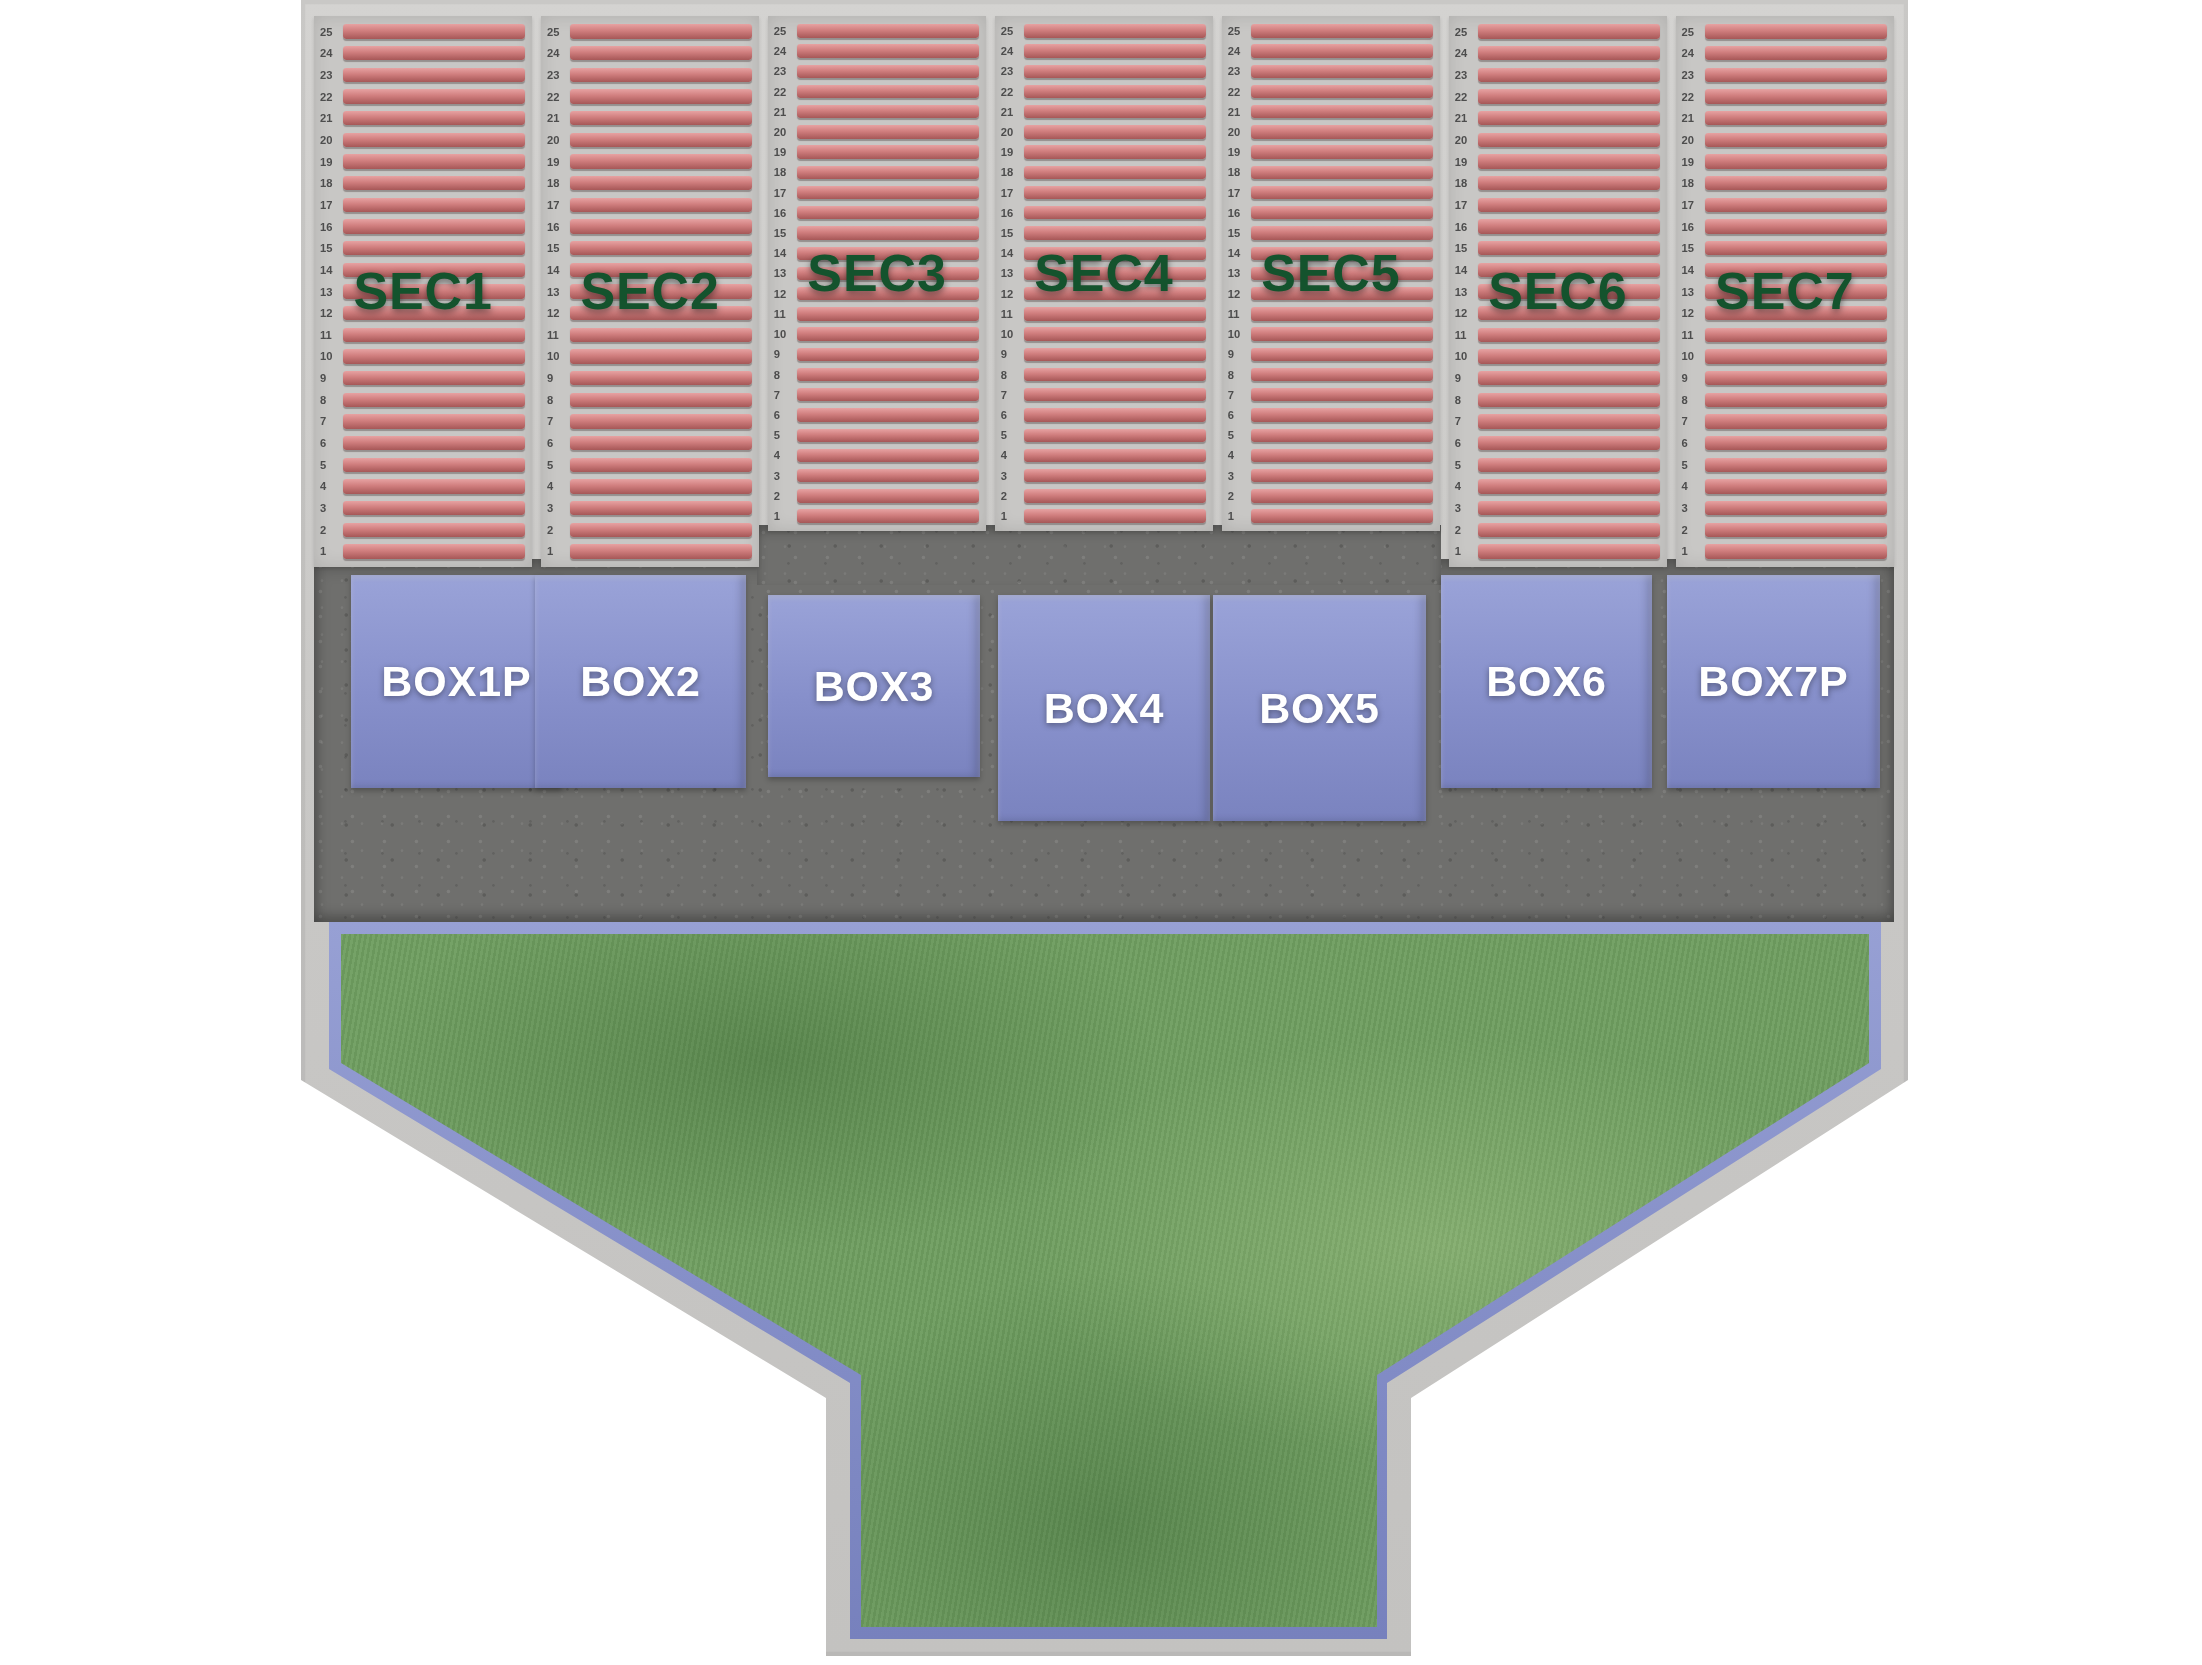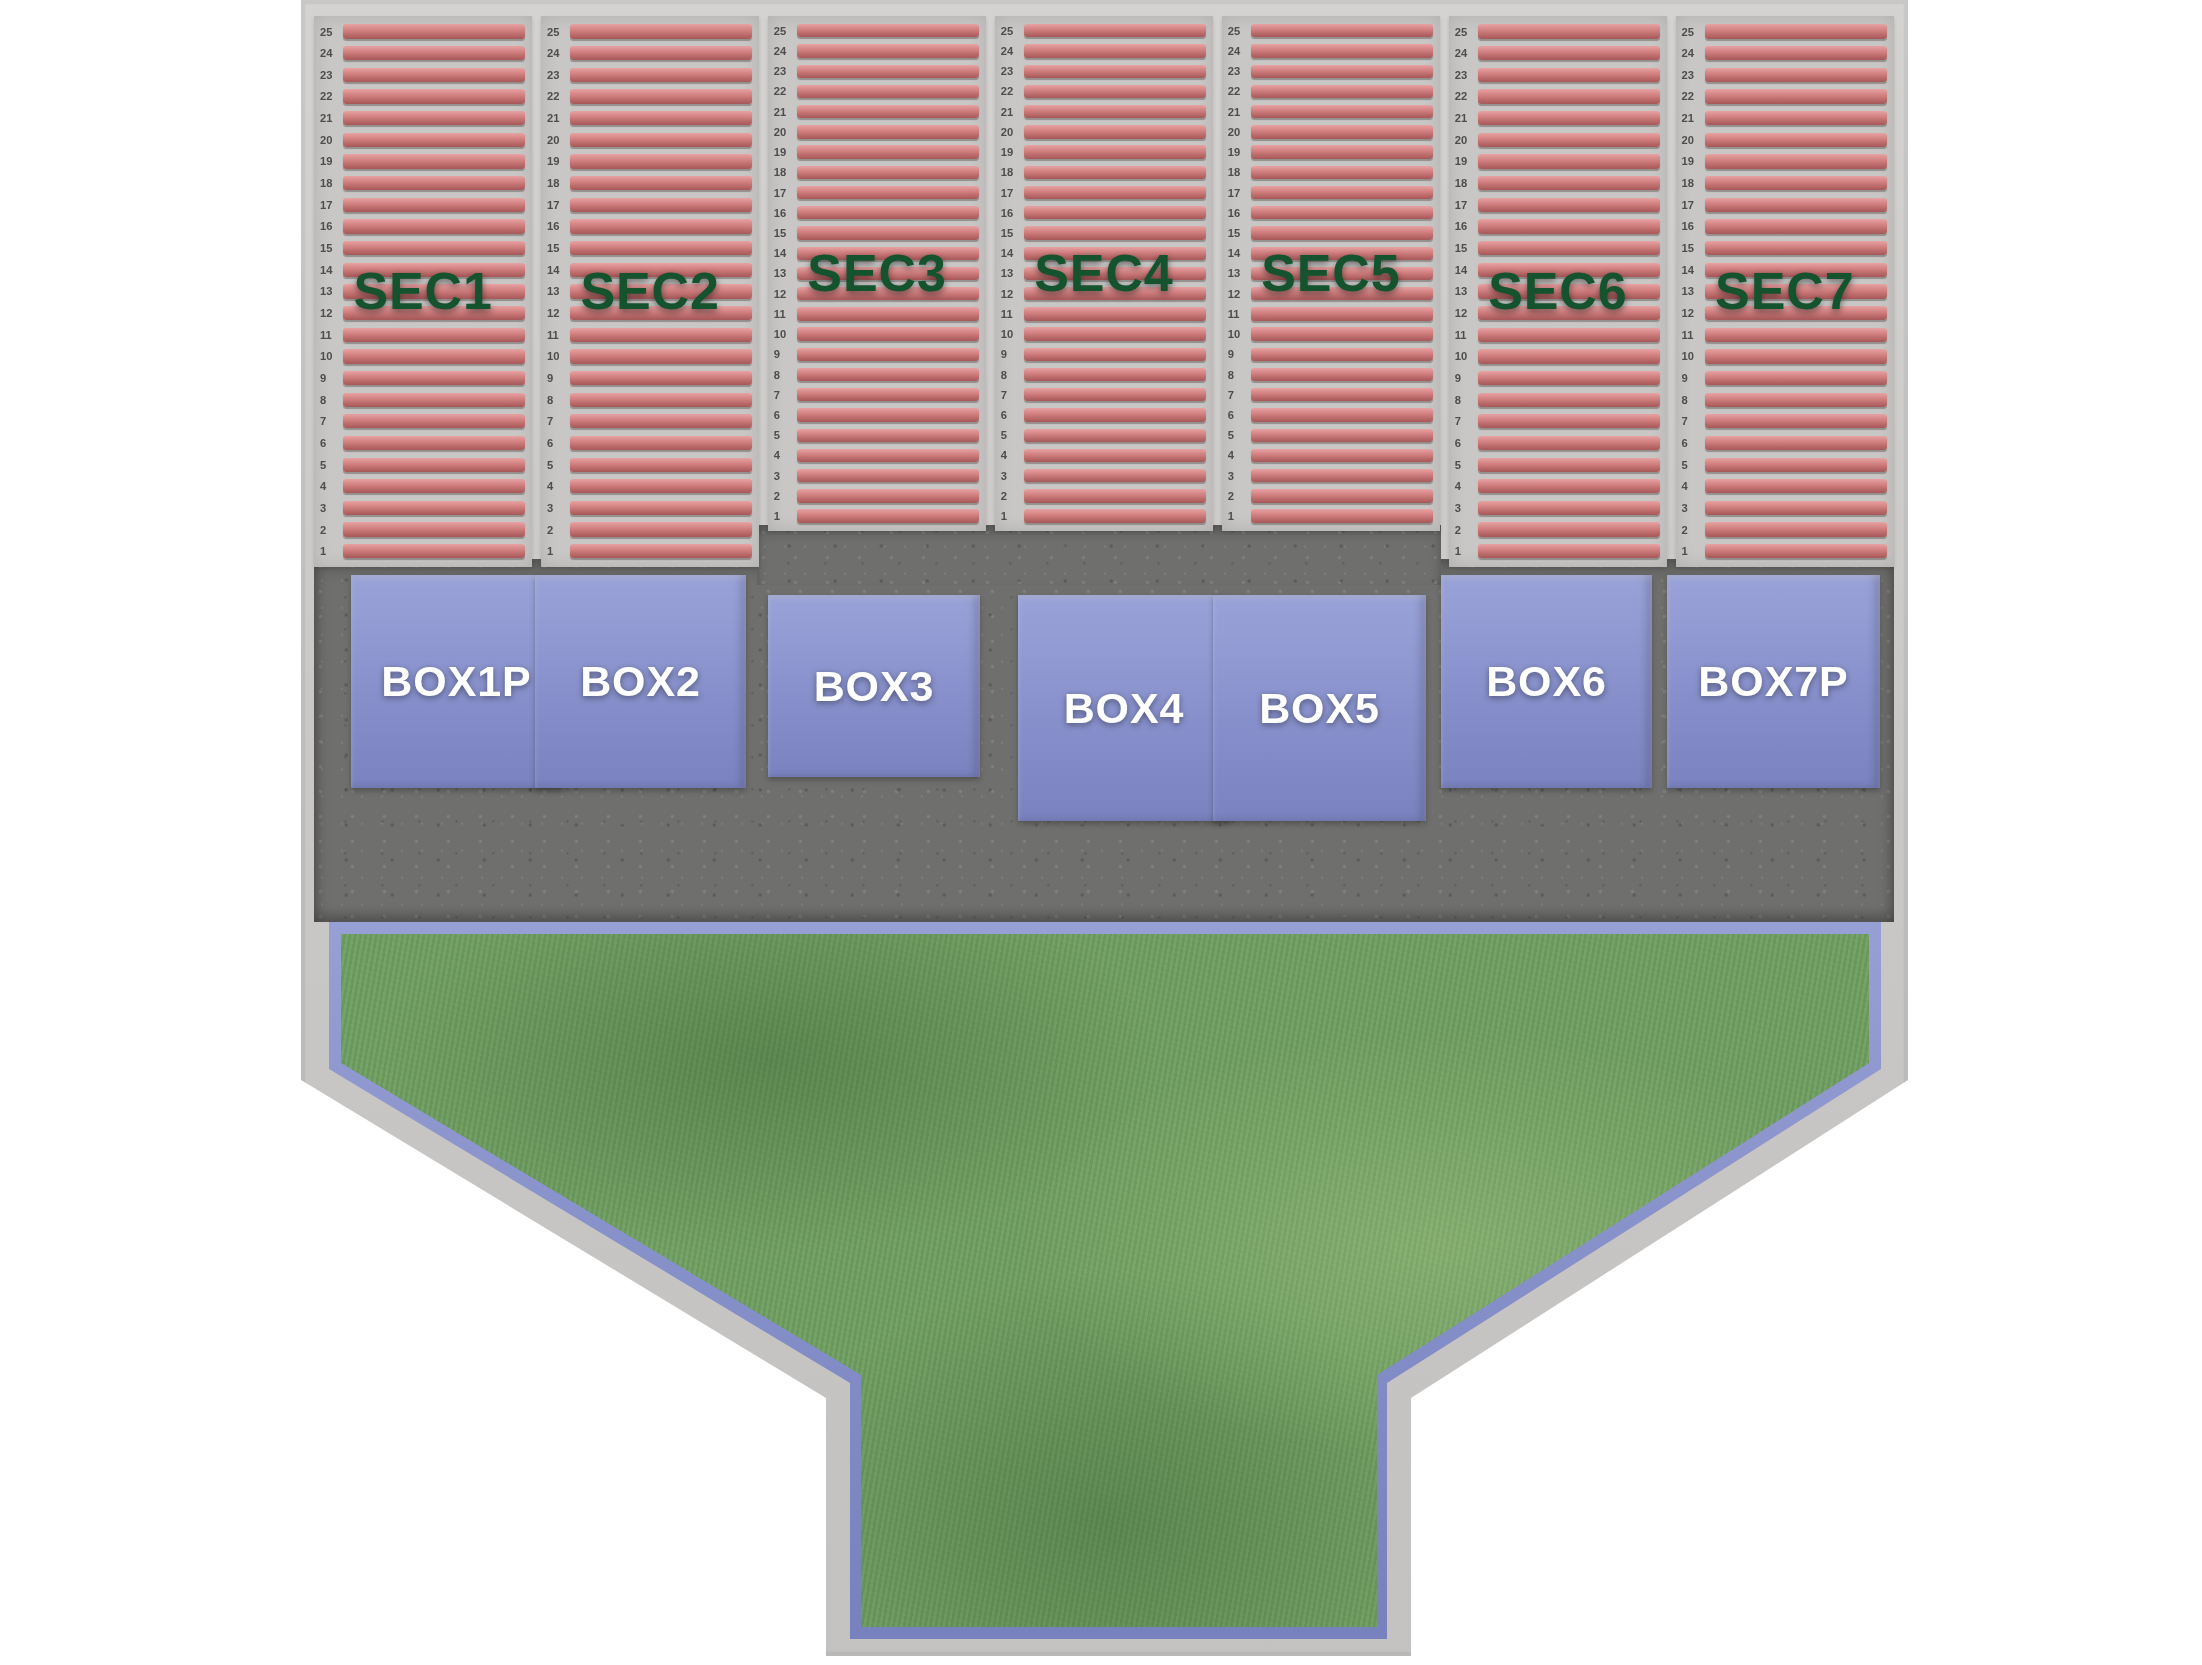--- a/index.html
+++ b/index.html
@@ -45,21 +45,21 @@
   .field-label{position:absolute;left:329px;width:1552px;top:1103px;z-index:3;text-align:center;
       font-weight:700;font-size:40px;letter-spacing:1.7px;color:#ffffff;
       text-shadow:0 2.6px 6.9px rgba(0,0,0,0.45);}
 
   
   .grandstand{position:absolute;left:314px;top:15.5px;width:1580px;height:551px;z-index:4;
       display:flex;gap:8.6px;}
   .section{position:relative;flex:1;height:551px;background:#c8c7c5;
       box-shadow:inset 0 0 17px rgba(0,0,0,0.12), 0 1.7px 3.4px rgba(0,0,0,0.15);}
   .section.short{height:515px;}
-  .rows{position:absolute;inset:0;display:flex;flex-direction:column;padding:5.2px 5.2px 4.3px 3.4px;}
+  .rows{position:absolute;inset:0;display:flex;flex-direction:column;padding:5.2px 5.2px 4.3px 3.4px;justify-content:flex-end;}
   .row{flex:1;display:flex;align-items:center;min-height:0;}
   .rn{flex:none;width:23px;padding-left:2.6px;font-weight:700;font-size:11.2px;color:#4d4d4d;}
   .bar{flex:1;height:66%;margin-right:1.7px;border-radius:3.4px;
       background:linear-gradient(180deg,#e7a2a2 0%,#d07e7e 45%,#a65757 100%);
       box-shadow:0 1.7px 0.9px rgba(55,40,40,0.35);}
   .sec-label{position:absolute;left:0;right:0;top:50%;transform:translateY(-50%);
       text-align:center;font-weight:700;font-size:52px;letter-spacing:0.9px;color:#14532d;
       text-shadow:0 2.6px 7.7px rgba(0,0,0,0.5);}
 
   
@@ -840,21 +840,21 @@
   <div id="boxes-layer">
       <div class="box" style="left: 323px; top: 575px; width: 211px; height: 213px; margin-left: 28px;">
         <span class="box-label">BOX1P</span>
       </div>
       <div class="box" style="left: 535px; top: 575px; width: 211px; height: 213px;">
         <span class="box-label">BOX2</span>
       </div>
       <div class="box" style="left: 768px; top: 595px; width: 212px; height: 182px;">
         <span class="box-label">BOX3</span>
       </div>
-      <div class="box" style="left: 998px; top: 595px; width: 212px; height: 226px; margin-left: 20px;">
+      <div class="box" style="left: 998px; top: 595px; width: 212px; height: 226px;">
         <span class="box-label">BOX4</span>
       </div>
       <div class="box" style="left: 1213px; top: 595px; width: 213px; height: 226px;">
         <span class="box-label">BOX5</span>
       </div>
       <div class="box" style="left: 1441px; top: 575px; width: 211px; height: 213px;">
         <span class="box-label">BOX6</span>
       </div>
       <div class="box" style="left: 1667px; top: 575px; width: 213px; height: 213px;">
         <span class="box-label">BOX7P</span>

